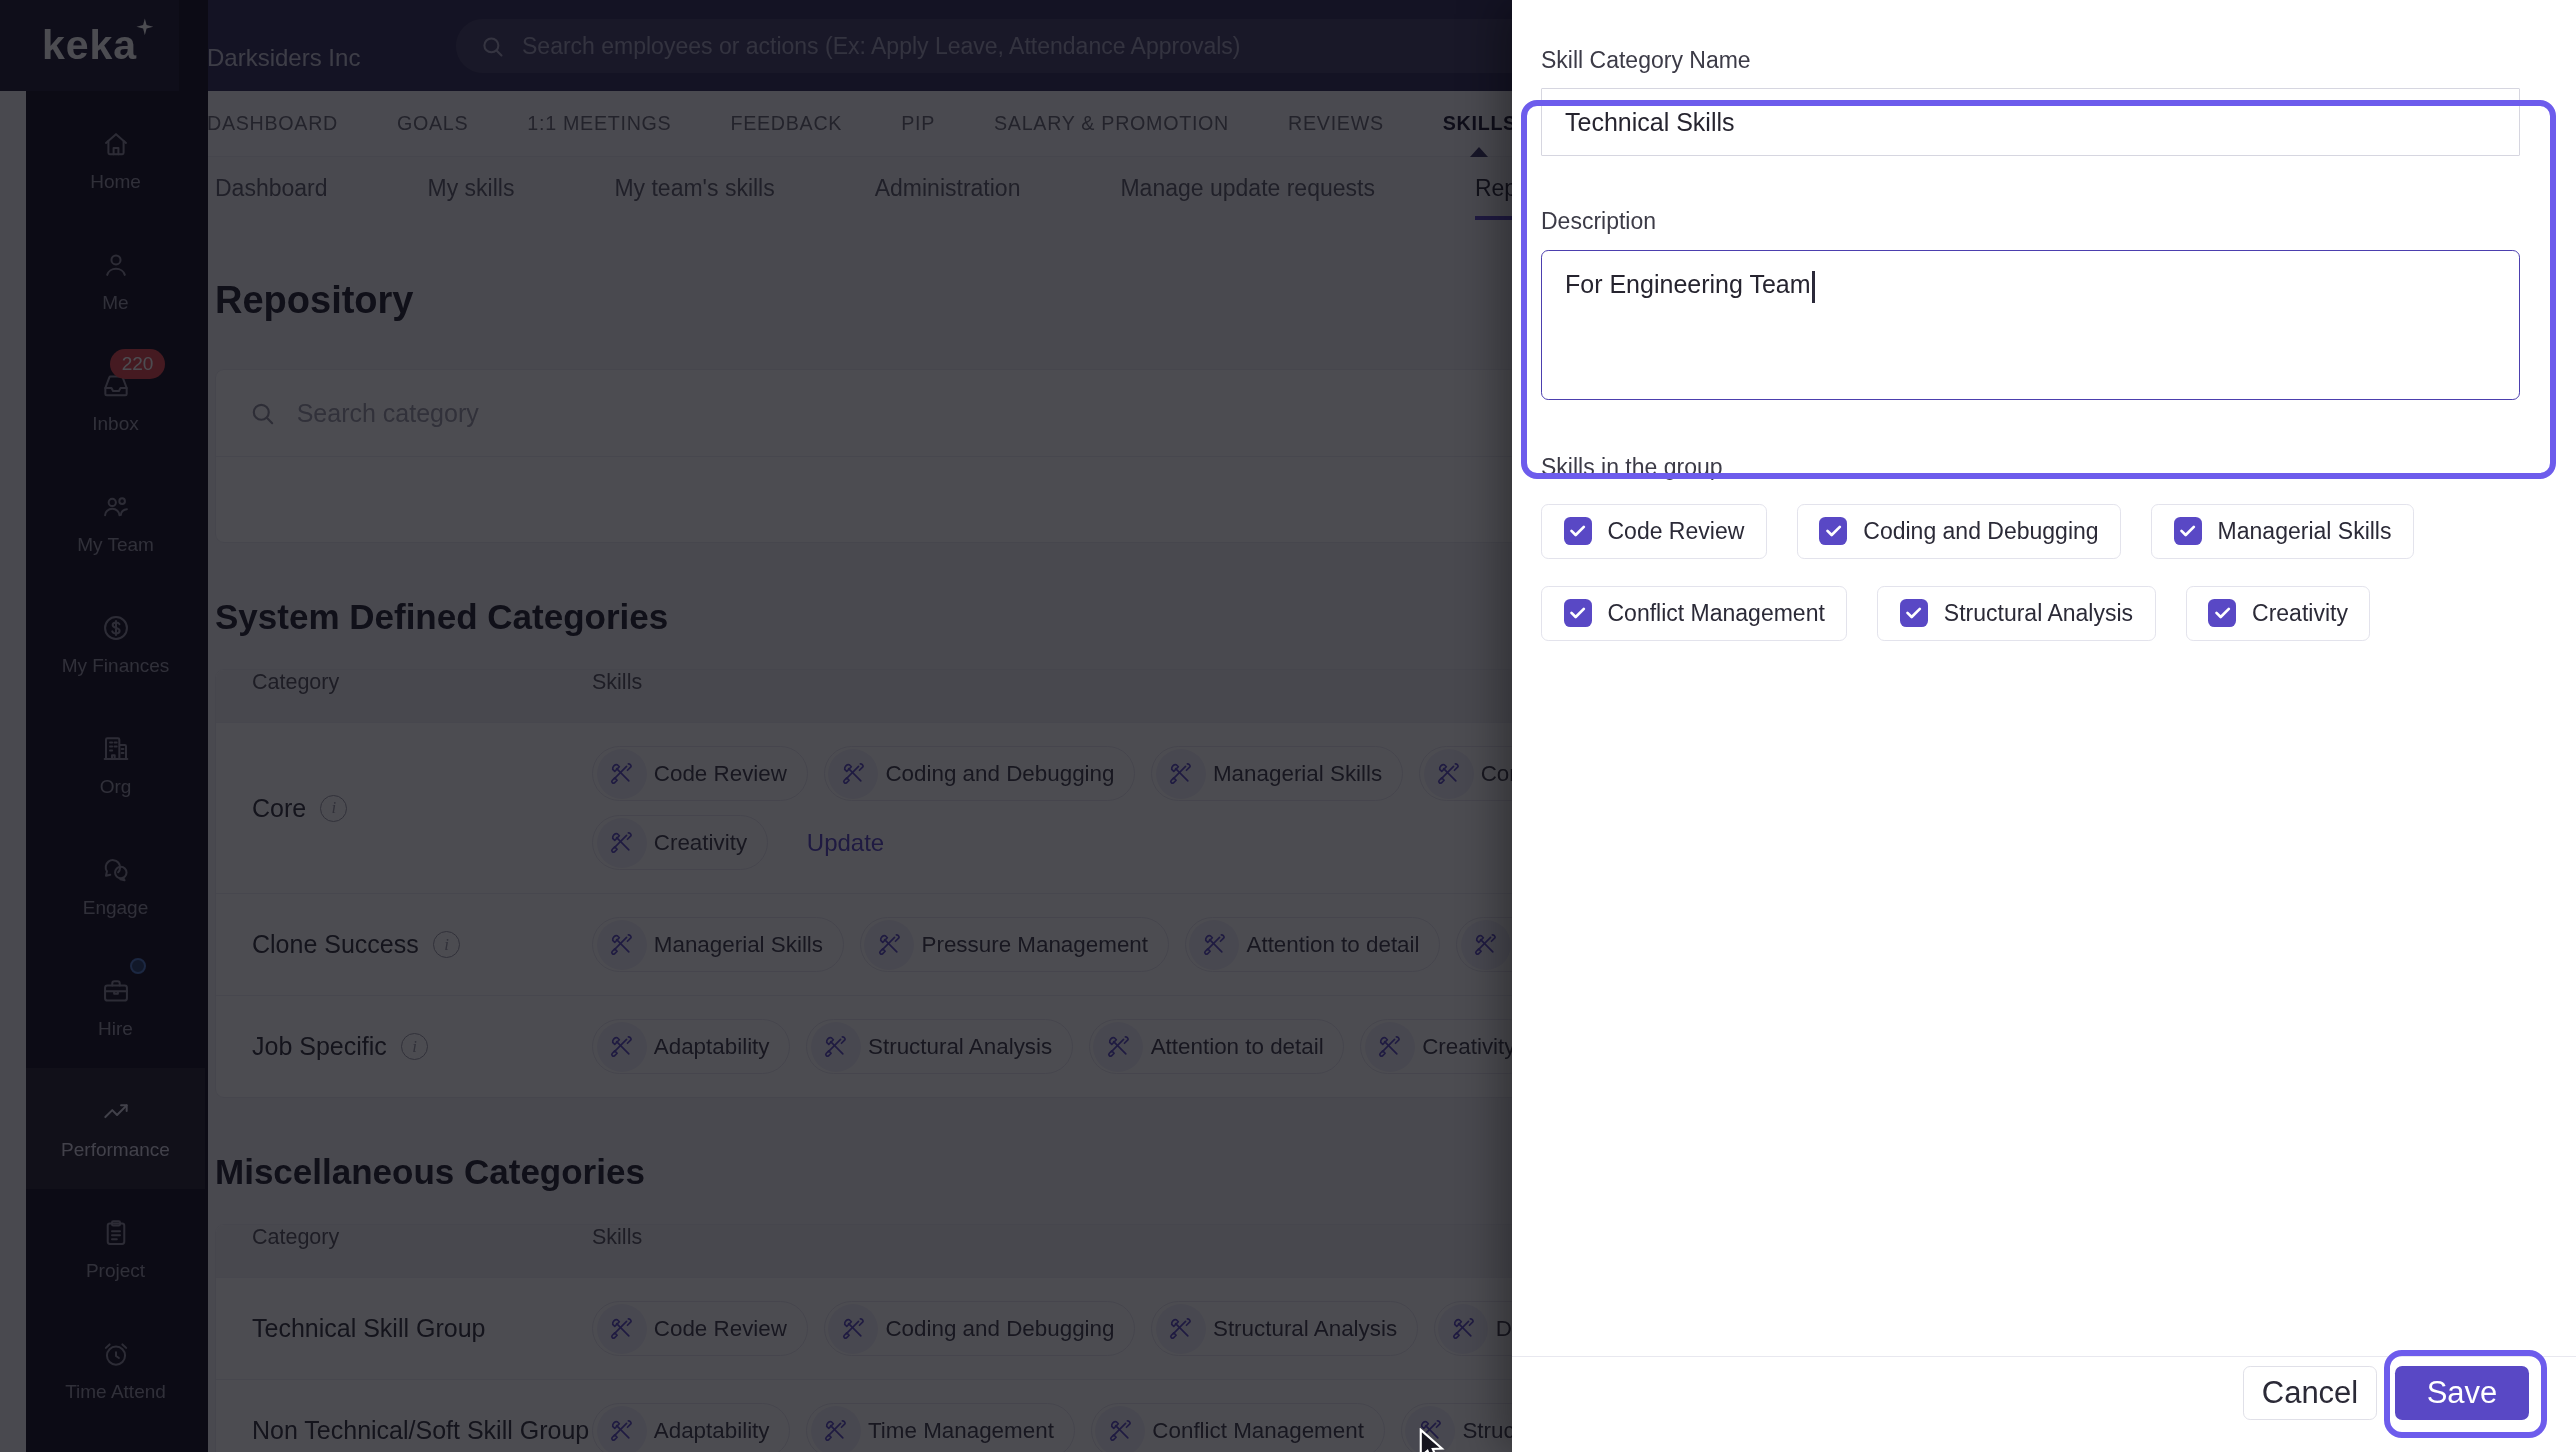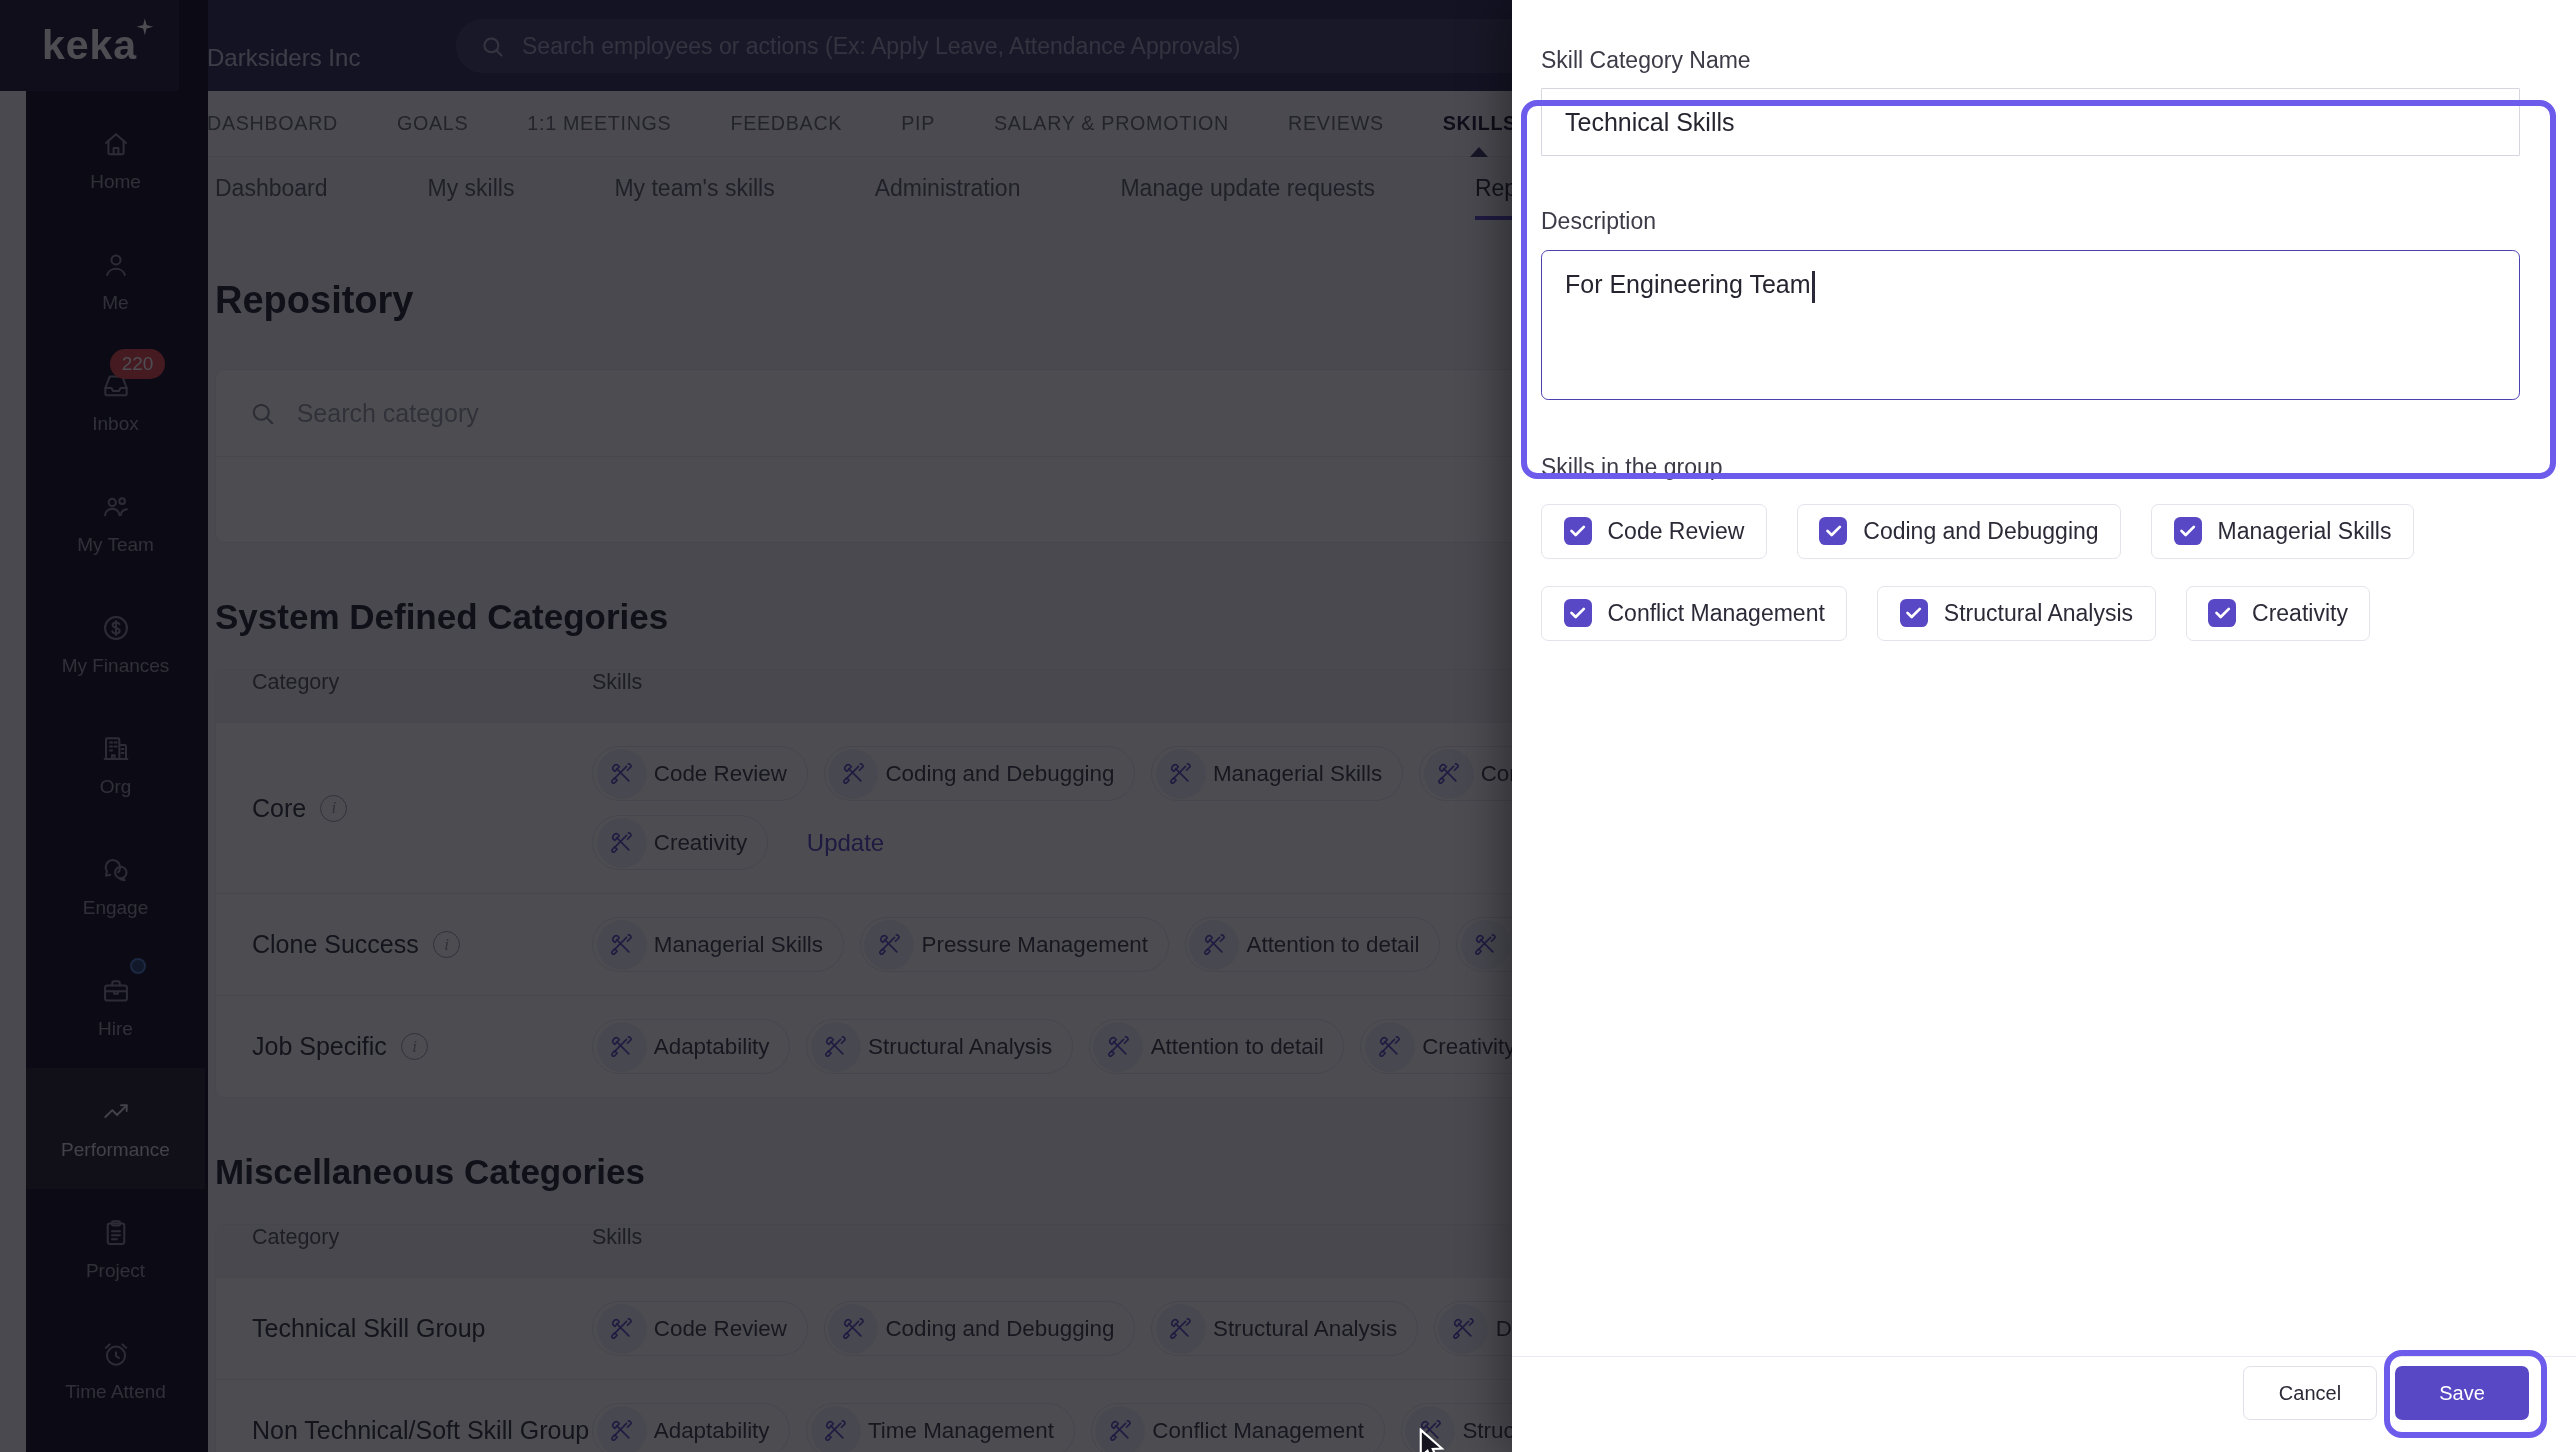--- a/index.html
+++ b/index.html
@@ -79,21 +79,21 @@
   .f-textarea { margin-top:14.3px; width:100%; height:150px; border:1.8px solid #4c3fae; border-radius:7.2px; padding:19.7px 23px; font-size:25px; color:#26242f; }
   .caret { display:inline-block; width:2.7px; height:32px; background:#2b2939; vertical-align:middle; margin-left:1.8px; }
   .skills-label { margin-top:54px; }
   .chk-row { margin-top:23px; display:flex; gap:30px; }
   .chk-row + .chk-row { margin-top:27px; }
   .chk-card { display:inline-flex; align-items:center; gap:16px; height:55px; border:1.3px solid #e3e3ec; border-radius:7.2px; padding:0 21.5px; cursor:pointer; background:#fff; }
   .chk-box { width:28px; height:28px; border-radius:6.3px; background:#5948c5; display:flex; align-items:center; justify-content:center; flex:0 0 auto; }
   .chk-box svg { width:19px; height:19px; stroke:#fff; stroke-width:3.4; fill:none; stroke-linecap:round; stroke-linejoin:round; }
   .chk-lbl { font-size:23px; color:#2b2a37; }
   .d-foot { position:absolute; left:0; right:0; bottom:0; height:97px; border-top:0.9px solid #e8e8ef; background:#fff; }
-  .btn { position:absolute; bottom:33px; width:134px; height:54px; border-radius:7.2px; font-size:20px; display:flex; align-items:center; justify-content:center; cursor:pointer; font-family:"Liberation Sans", sans-serif; }
+  .btn { position:absolute; bottom:33px; width:134px; height:54px; border-radius:7.2px; font-size:31px; display:flex; align-items:center; justify-content:center; cursor:pointer; font-family:"Liberation Sans", sans-serif; }
   .btn-cancel { right:199px; background:#fff; border:1.3px solid #e0e0e8; color:#2b2a37; }
   .btn-save { right:47px; background:#5948c5; border:none; color:#fff; }
 
   
   .ring { position:absolute; border:6.3px solid #6d5cec; border-radius:16px; pointer-events:none; z-index:70; }
   .ring-form { left:9px; top:100px; right:19.7px; height:379px; }
   .ring-save { right:29.5px; bottom:15px; width:163px; height:88px; border-radius:18px; }
 
   
   .cursor { position:absolute; left:1419px; top:1428px; z-index:95; width:30px; height:39px; }

